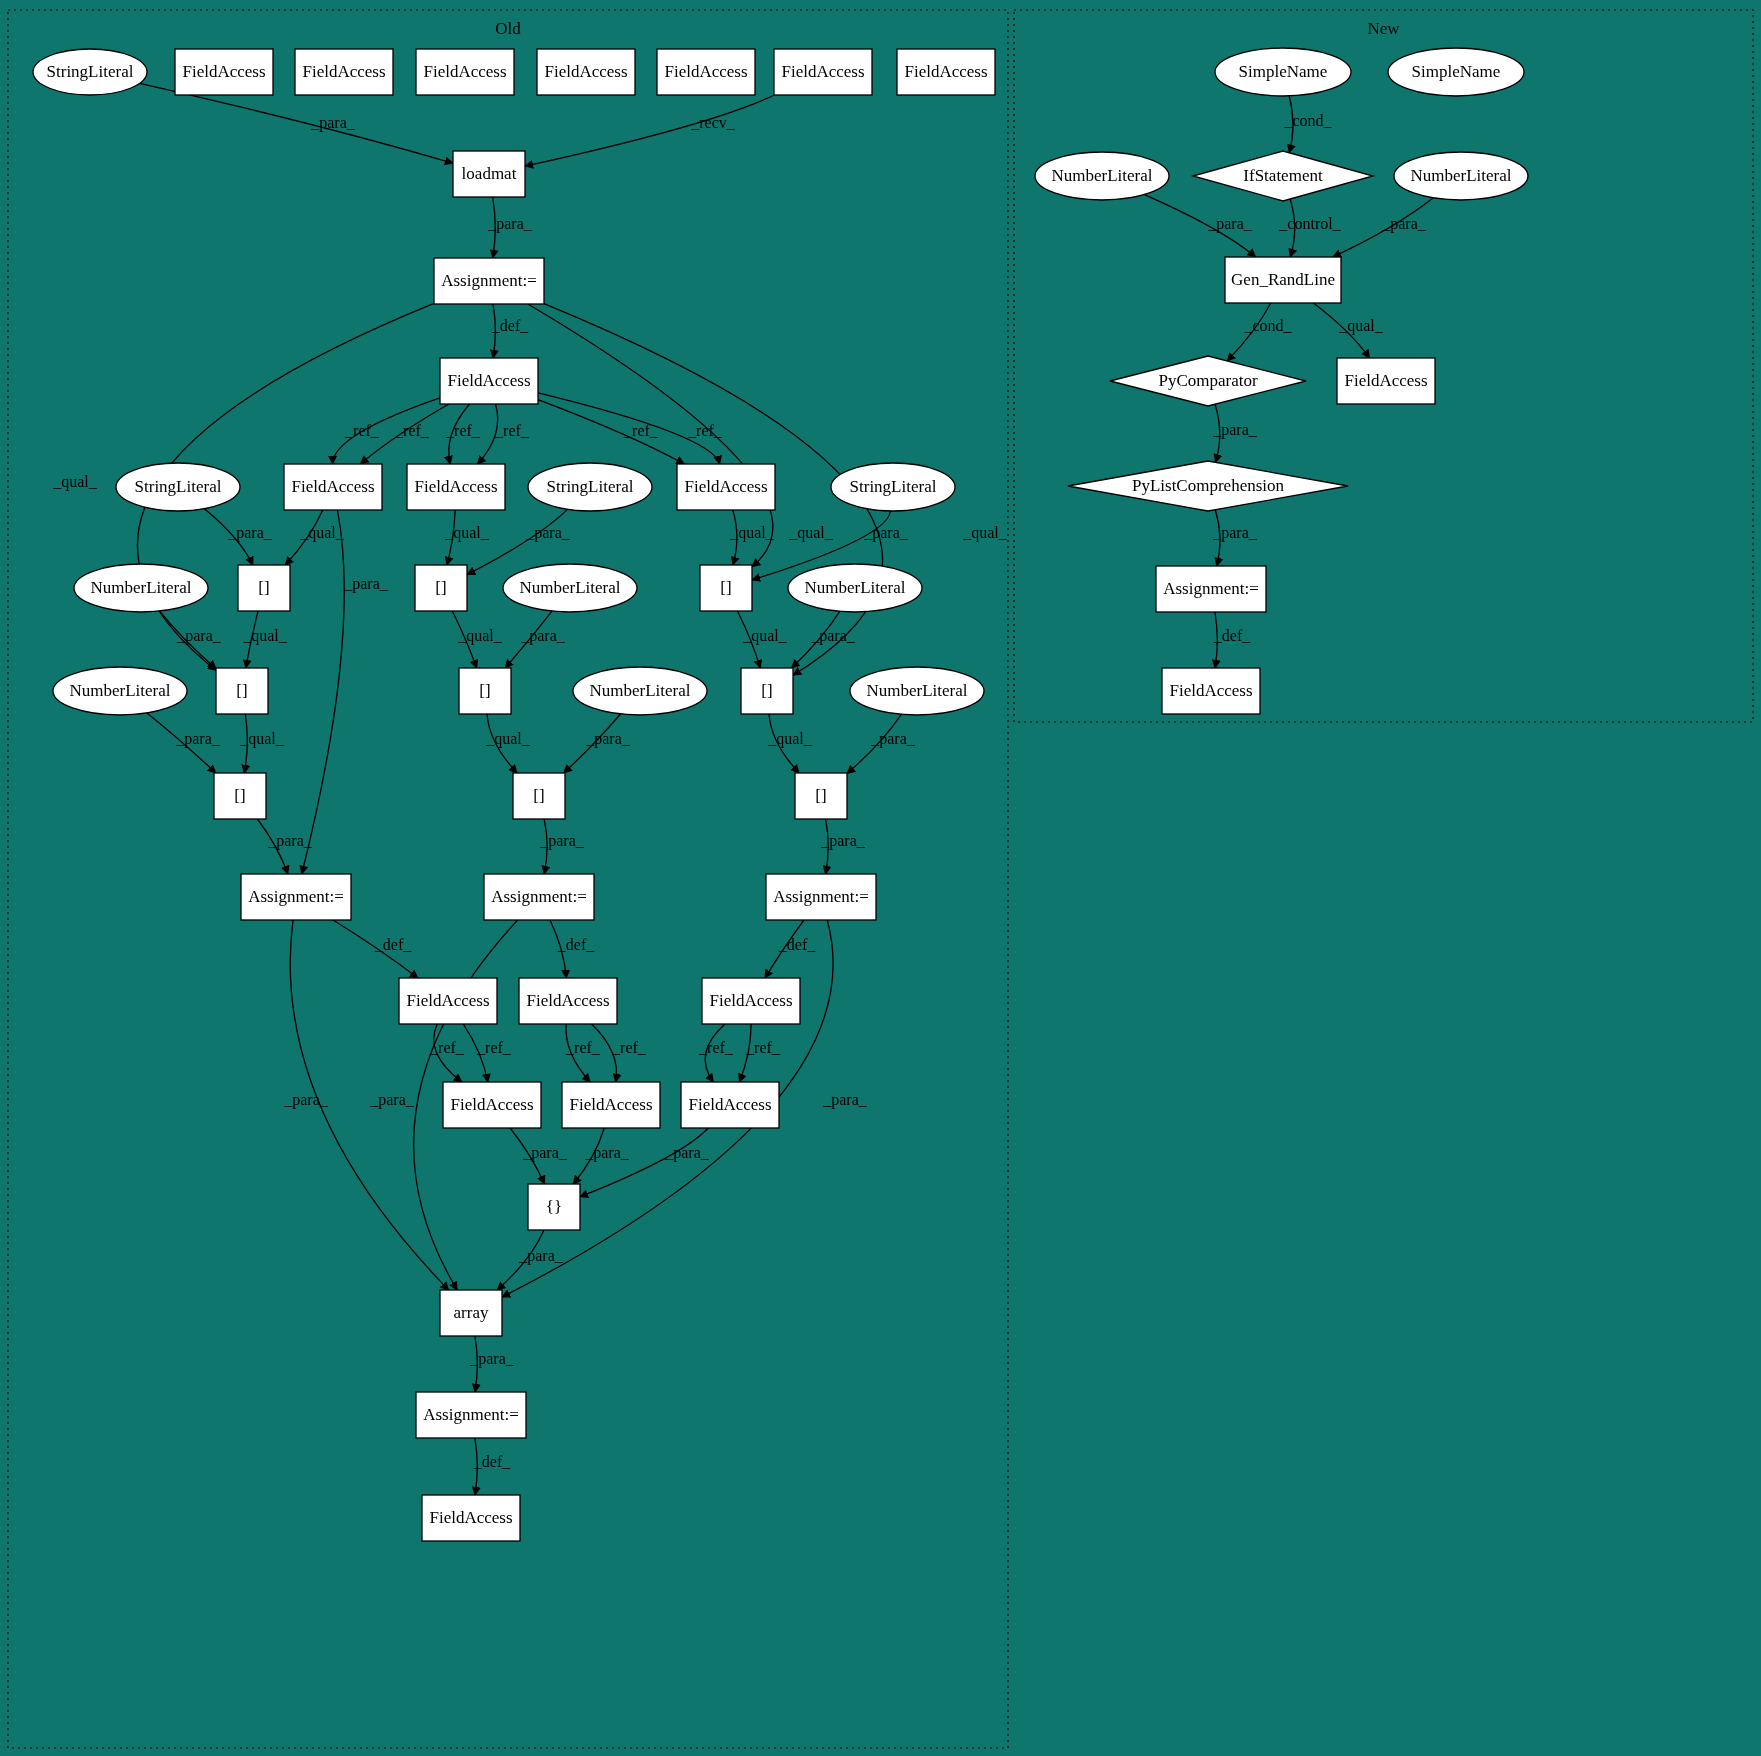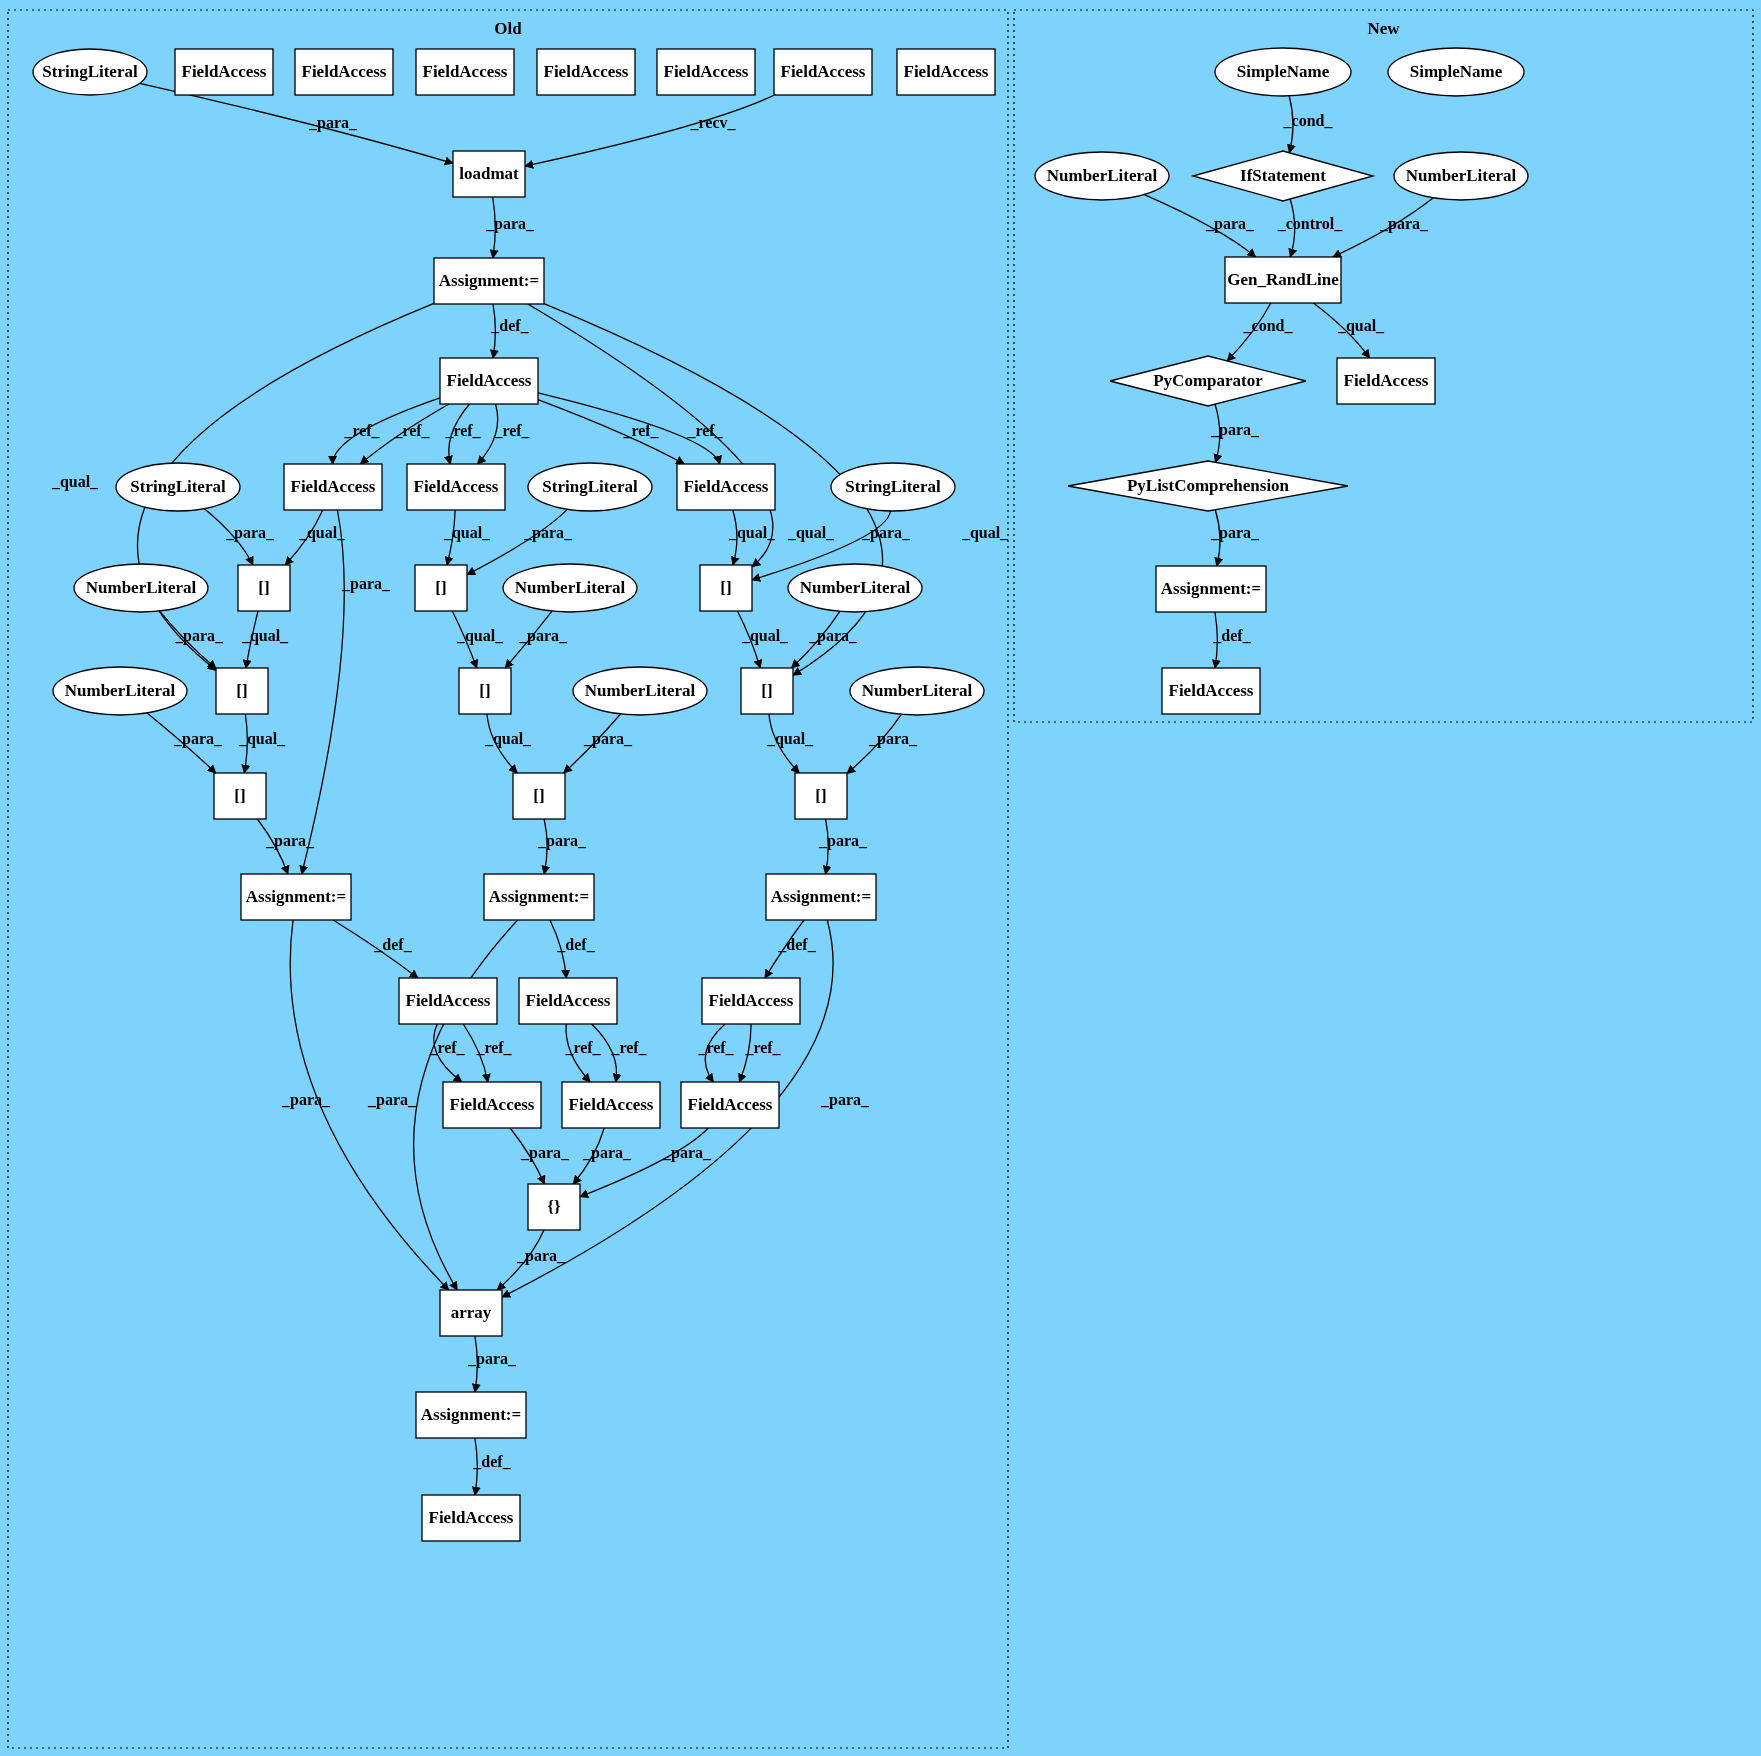--- a/index.html
+++ b/index.html
@@ -1,17 +1,17 @@
 <!DOCTYPE html>
 <html><head>
 <meta charset="utf-8">
 <style>
   html,body{margin:0;padding:0;background:#ffffff;}
-  #canvas{position:relative;width:1761px;height:1756px;background:#7dd3fc;
-          font-family:"Liberation Serif", serif;font-weight:bold;}
+  #canvas{position:relative;width:1761px;height:1756px;background:#0f766e;
+          font-family:"Liberation Serif", serif;}
   svg{position:absolute;left:0;top:0;width:1761px;height:1756px;}
   .cluster{fill:none;stroke:#000;stroke-width:1.2;stroke-dasharray:2 4;}
   .clabel{font-size:17px;fill:#000;text-anchor:middle;font-family:"Liberation Serif",serif;}
   .nbox{fill:#fff;stroke:#000;stroke-width:1.3;}
   .nell{fill:#fff;stroke:#000;stroke-width:1.3;}
   .ndia{fill:#fff;stroke:#000;stroke-width:1.3;}
   .nlabel{font-size:17px;fill:#000;text-anchor:middle;dominant-baseline:middle;
           font-family:"Liberation Serif",serif;}
   .edge{fill:none;stroke:#000;stroke-width:1.3;}
   .elabel{font-size:16px;fill:#000;text-anchor:middle;font-family:"Liberation Serif",serif;}

